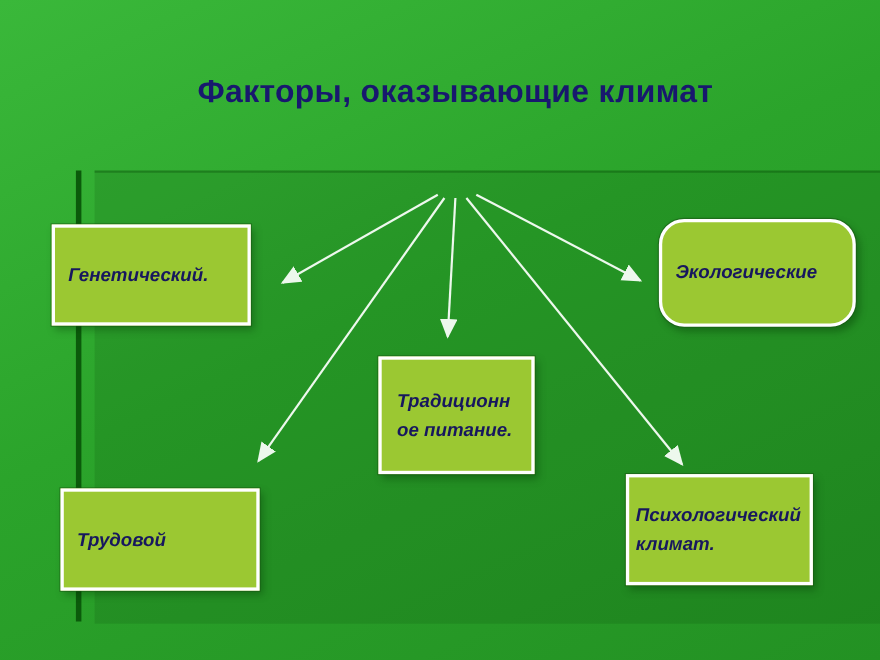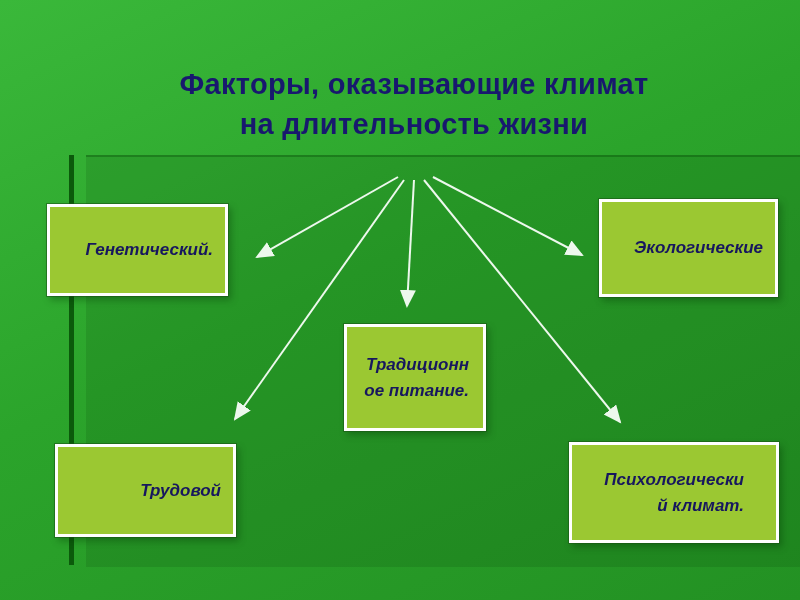--- a/index.html
+++ b/index.html
@@ -56,57 +56,56 @@
   }
   .arrow-layer line {
     stroke: var(--arrow);
     stroke-width: 2;
   }
   .factor-box {
     position: absolute;
     display: flex;
     align-items: center;
     justify-content: center;
-    text-align: right;
+    text-align: left;
     box-sizing: border-box;
     background: var(--box_fill);
     border: 3px solid var(--box_border);
     box-shadow: 0 0 0 1px rgba(25, 85, 20, 0.55), 3px 4px 7px rgba(0, 50, 0, 0.35);
     color: var(--box_text);
     font-weight: bold;
     font-style: italic;
     font-size: 17px;
     line-height: 1.5;
     overflow-wrap: break-word;
     word-wrap: break-word;
   }
   .factor-box .factor-label {
     display: block;
     width: 100%;
     overflow-wrap: break-word;
     word-wrap: break-word;
   }
   .box-genetic        { left: 47px;  top: 204px; width: 181px; height: 92px;  padding: 0 12px; }
-  .box-ecological     { left: 599px; top: 199px; width: 179px; height: 98px;  padding: 0 12px; }
+  .box-ecological     { left: 599px; top: 199px; width: 179px; height: 98px;  padding: 0 12px; border-radius: 23px; }
   .box-nutrition      { left: 344px; top: 324px; width: 142px; height: 107px; padding: 0 14px; }
   .box-labor          { left: 55px;  top: 444px; width: 181px; height: 93px;  padding: 15px 12px; }
-  .box-psychological  { left: 569px; top: 442px; width: 210px; height: 101px; padding: 0 32px; }
+  .box-psychological  { left: 569px; top: 431px; width: 170px; height: 101px; padding: 0 6px; }
 </style>
 </head>
 <body>
 
 <div class="slide">
 
   <div class="content-panel"></div>
   <div class="accent-bar"></div>
 
   <div class="slide-title">
     <span><span class="t-italic">Факторы,</span><span> оказывающие климат</span></span>
     <br>
-    <span>на длительность жизни</span>
   </div>
 
   <svg class="arrow-layer" viewBox="0 0 800 600" xmlns="http://www.w3.org/2000/svg">
     <defs>
       <marker id="ah" markerWidth="10" markerHeight="9" refX="8" refY="4" orient="auto">
         <polygon points="0,0 9,4 0,8" style="fill: var(--arrow)"></polygon>
       </marker>
     </defs>
     <line x1="398" y1="177" x2="257" y2="257" marker-end="url(#ah)"></line>
     <line x1="433" y1="177" x2="582" y2="255" marker-end="url(#ah)"></line>

